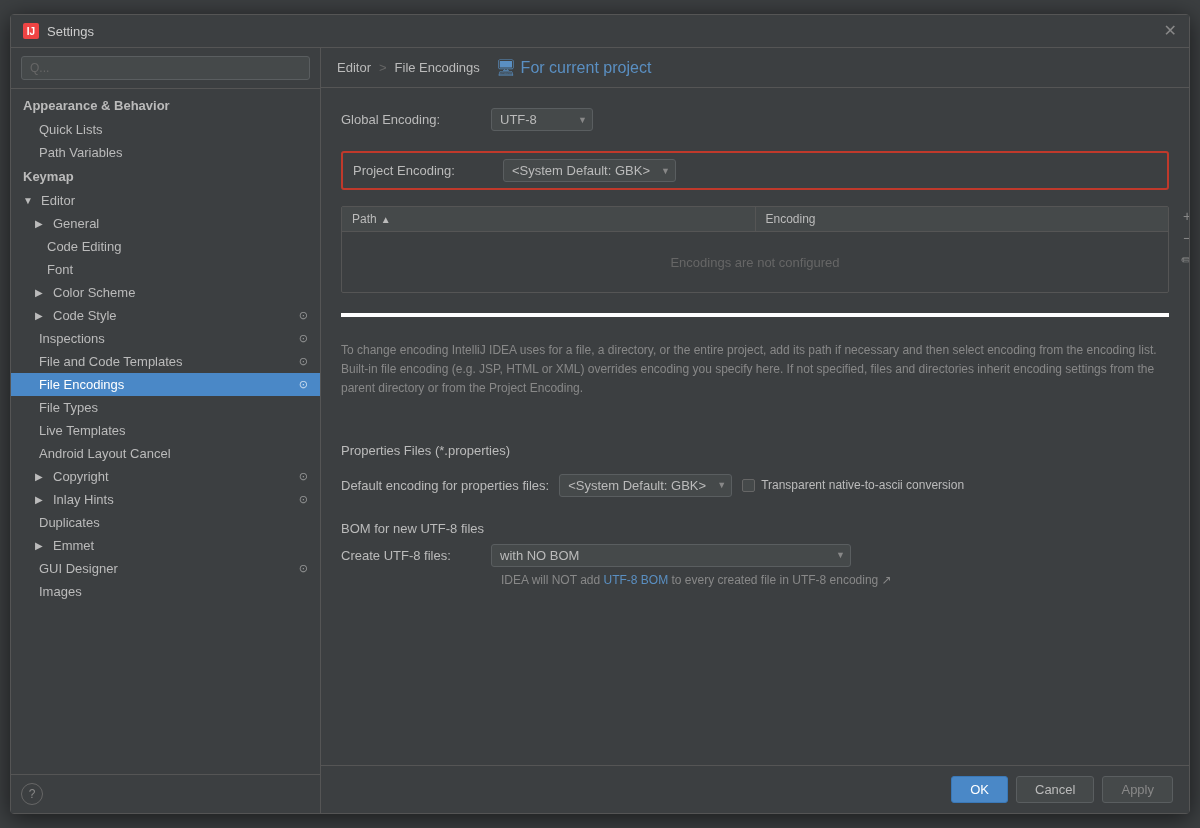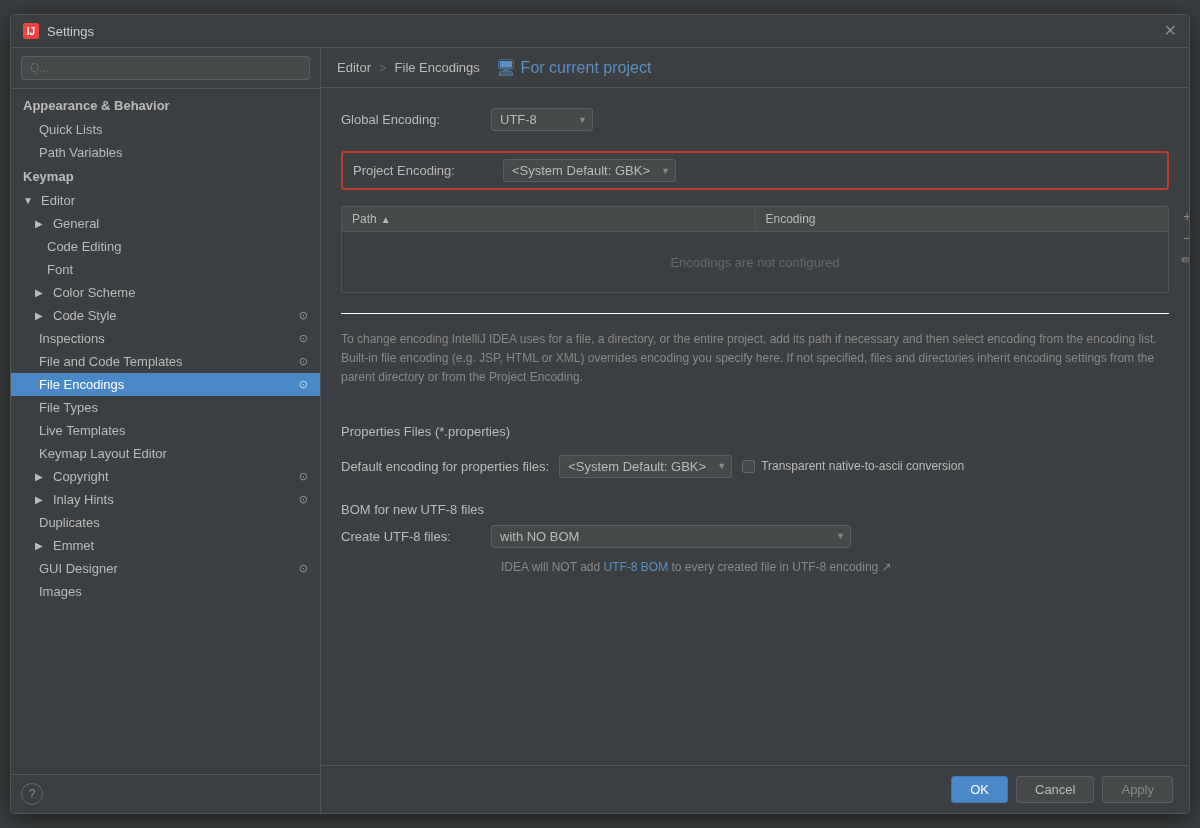--- a/index.html
+++ b/index.html
@@ -289,22 +289,22 @@
       justify-content: center;
     }
     .table-outer {
       position: relative;
       margin-bottom: 4px;
     }
     .info-text {
       color: #888;
       font-size: 12px;
       line-height: 1.6;
-      padding: 16px 0;
-      border-top: 1px solid #ffffff;
+      padding: 24px 0;
+      border-top: 4px solid #ffffff;
     }
     .section-title {
       color: #bbb;
       font-size: 13px;
       margin-top: 4px;
     }
     .props-row {
       display: flex;
       align-items: center;
       gap: 10px;
@@ -332,21 +332,21 @@
       color: #bbb;
       font-size: 12px;
     }
     .bom-section {
       margin-top: 4px;
     }
     .bom-row {
       display: flex;
       align-items: center;
       gap: 10px;
-      margin-bottom: 12px;
+      margin-bottom: 6px;
     }
     .bom-label {
       color: #bbb;
       font-size: 13px;
       min-width: 140px;
     }
     .bom-select {
       background: #45494a;
       border: 1px solid #5a5e60;
       border-radius: 3px;
@@ -491,21 +491,21 @@
 
         <div class="tree-item" style="padding-left:28px;">
           <span>File Types</span>
         </div>
 
         <div class="tree-item" style="padding-left:28px;">
           <span>Live Templates</span>
         </div>
 
         <div class="tree-item" style="padding-left:28px;">
-          <span>Keymap Layout Editor</span>
+          <span>Android Layout Cancel</span>
         </div>
 
         <div class="tree-item expandable" style="padding-left:24px;">
           <span class="tree-arrow">▶</span>
           <span style="flex:1;">Copyright</span>
           <span class="tree-icon">⊙</span>
         </div>
 
         <div class="tree-item expandable" style="padding-left:24px;">
           <span class="tree-arrow">▶</span>

